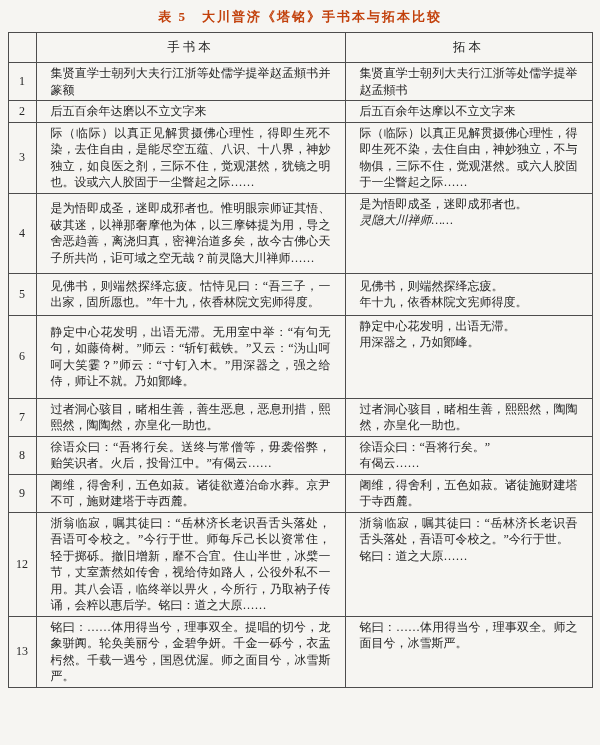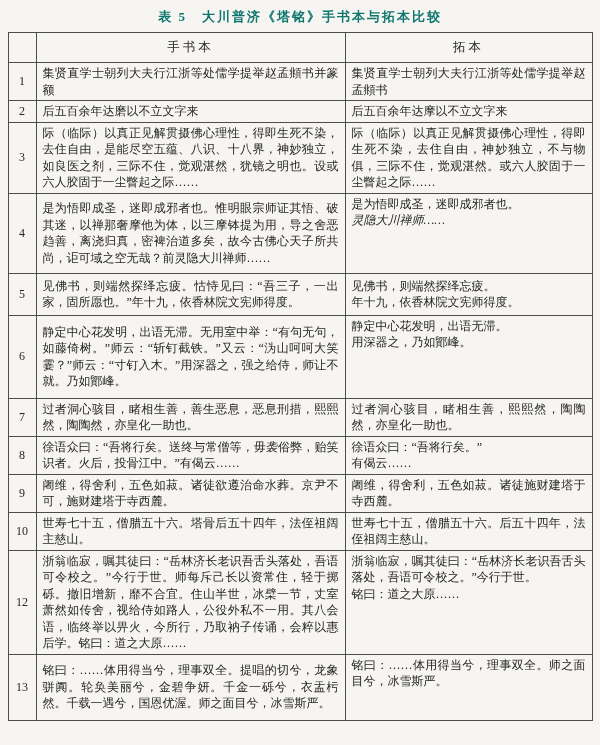--- a/index.html
+++ b/index.html
@@ -9,33 +9,33 @@
     color:#262626;
     font-family:"Liberation Serif","DejaVu Serif",serif;
     overflow:hidden;
   }
   .title{
     text-align:center;
     font-weight:bold;
     font-size:13px;
     padding:8px 0 6px 0;
     letter-spacing:2px;
-    color:#0f766e;
+    color:#c2410c;
   }
   table.cmp{
     border-collapse:collapse;
     table-layout:fixed;
     width:584px;
     margin:0 auto;
   }
   .cmp th,.cmp td{
     border:1px solid #4d4d4d;
     font-size:12px;
     line-height:16.5px;
-    padding:2px 6px;
+    padding:2px 14px;
     vertical-align:middle;
     word-break:break-all;
   }
   .cmp th{
     font-weight:normal;
     text-align:center;
     font-size:12.5px;
     letter-spacing:3px;
   }
   td.num{
@@ -158,29 +158,20 @@
   <tr style="height:37px">
     <td class="num">9</td>
     <td class="cell">
           <p>阇维，得舍利，五色如菽。诸徒欲遵治命水葬。京尹不可，施财建塔于寺西麓。</p>
         </td>
     <td class="cell">
           <p>阇维，得舍利，五色如菽。诸徒施财建塔于寺西麓。</p>
         </td>
   </tr>
 
-  <tr style="height:38px">
-    <td class="num">10</td>
-    <td class="cell">
-          <p>世寿七十五，僧腊五十六。塔骨后五十四年，法侄祖阔主慈山。</p>
-        </td>
-    <td class="cell">
-          <p>世寿七十五，僧腊五十六。后五十四年，法侄祖阔主慈山。</p>
-        </td>
-  </tr>
 
 
   <tr style="height:103px">
     <td class="num">12</td>
     <td class="cell">
           <p>浙翁临寂，嘱其徒曰：“岳林济长老识吾舌头落处，吾语可令校之。”今行于世。师每斥己长以资常住，轻于掷砾。撤旧增新，靡不合宜。住山半世，冰檗一节，丈室萧然如传舍，视给侍如路人，公役外私不一用。其八会语，临终举以畀火，今所行，乃取衲子传诵，会粹以惠后学。铭曰：道之大原……</p>
         </td>
     <td class="cell" style="vertical-align:top">
       <p>浙翁临寂，嘱其徒曰：“岳林济长老识吾舌头落处，吾语可令校之。”今行于世。</p>
       <p class="mt48">铭曰：道之大原……</p>

